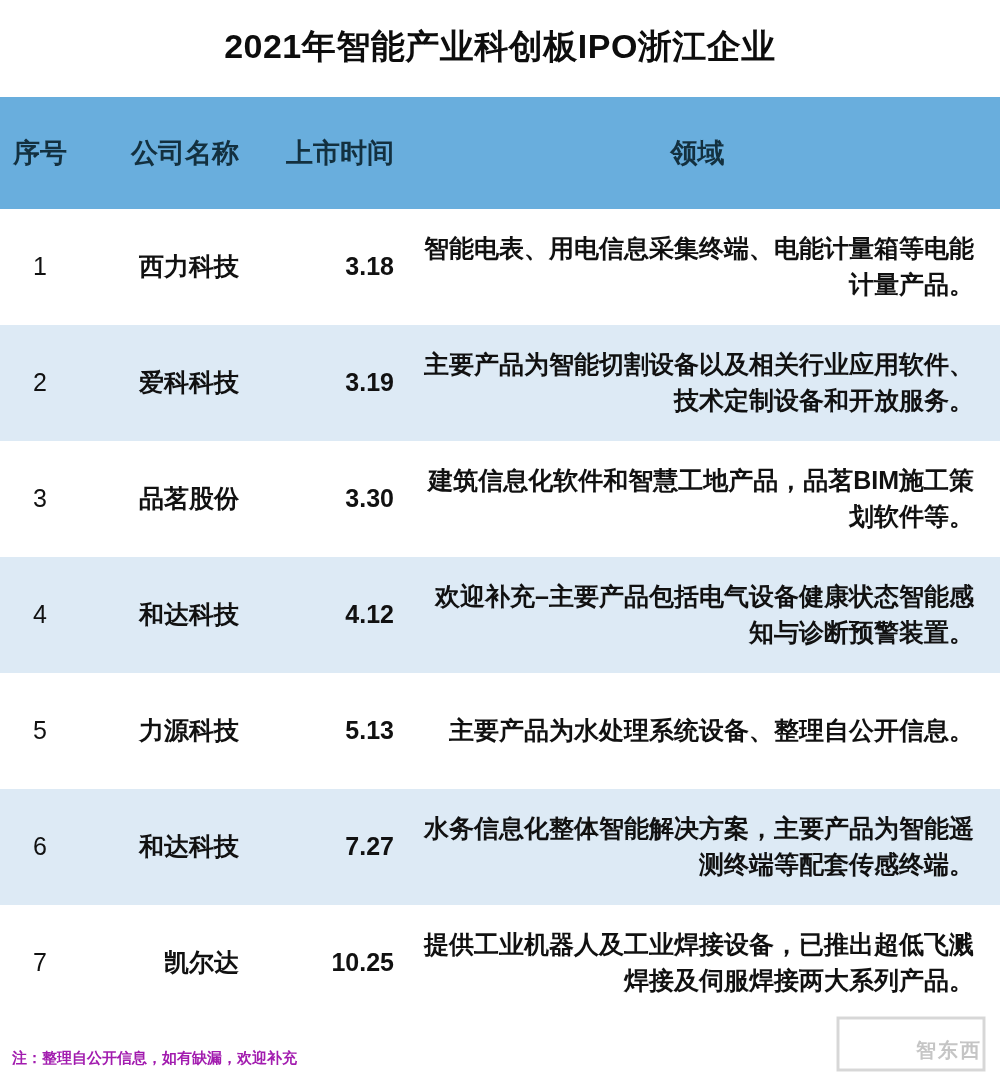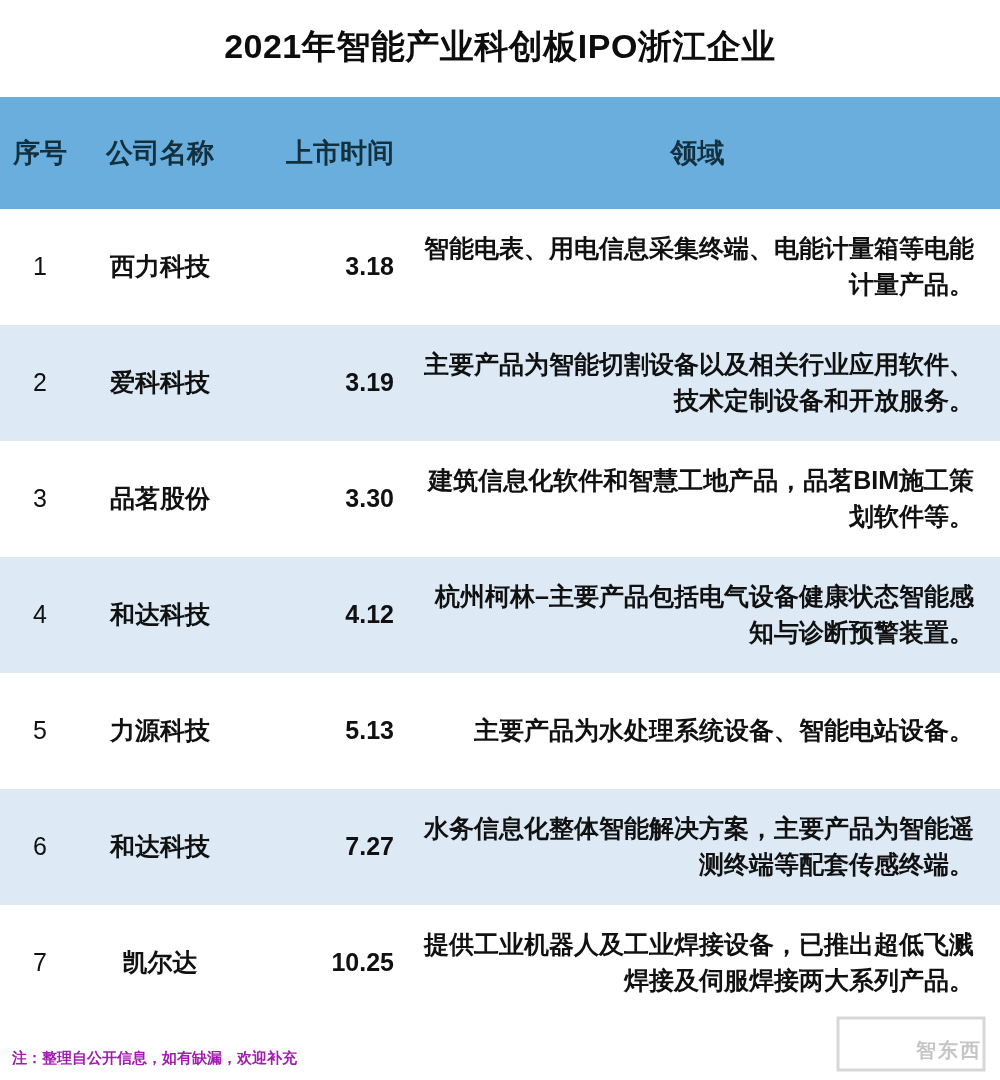--- a/index.html
+++ b/index.html
@@ -77,21 +77,21 @@
     font-size: 25px;
     color: #111111;
     vertical-align: middle;
   }
   .col-idx { width: 80px; }
   .col-name { width: 160px; }
   .col-date { width: 155px; }
   .col-field { width: 605px; }
 
   th.h-idx, td.c-idx { text-align: center; }
-  th.h-name, td.c-name { text-align: center; }
+  th.h-name, td.c-name { text-align: right; }
   th.h-date, td.c-date { text-align: right; }
   th.h-field { }
   td.c-field {
     text-align: right;
     padding: 14px 26px 14px 16px;
     line-height: 1.42;
     font-weight: bold;
   }
   td.c-idx { font-size: 26px; }
   td.c-name { font-weight: bold; font-size: 26px; }
@@ -172,27 +172,27 @@
       <tr class="data-row row-even">
         <td class="c-idx">3</td>
         <td class="c-name">品茗股份</td>
         <td class="c-date">3.30</td>
         <td class="c-field">建筑信息化软件和智慧工地产品，品茗BIM施工策划软件等。</td>
       </tr>
       <tr class="data-row row-odd">
         <td class="c-idx">4</td>
         <td class="c-name">和达科技</td>
         <td class="c-date">4.12</td>
-        <td class="c-field">杭州柯林–主要产品包括电气设备健康状态智能感知与诊断预警装置。</td>
+        <td class="c-field">欢迎补充–主要产品包括电气设备健康状态智能感知与诊断预警装置。</td>
       </tr>
       <tr class="data-row row-even">
         <td class="c-idx">5</td>
         <td class="c-name">力源科技</td>
         <td class="c-date">5.13</td>
-        <td class="c-field">主要产品为水处理系统设备、智能电站设备。</td>
+        <td class="c-field">主要产品为水处理系统设备、整理自公开信息。</td>
       </tr>
       <tr class="data-row row-odd">
         <td class="c-idx">6</td>
         <td class="c-name">和达科技</td>
         <td class="c-date">7.27</td>
         <td class="c-field">水务信息化整体智能解决方案，主要产品为智能遥测终端等配套传感终端。</td>
       </tr>
       <tr class="data-row row-even">
         <td class="c-idx">7</td>
         <td class="c-name">凯尔达</td>

